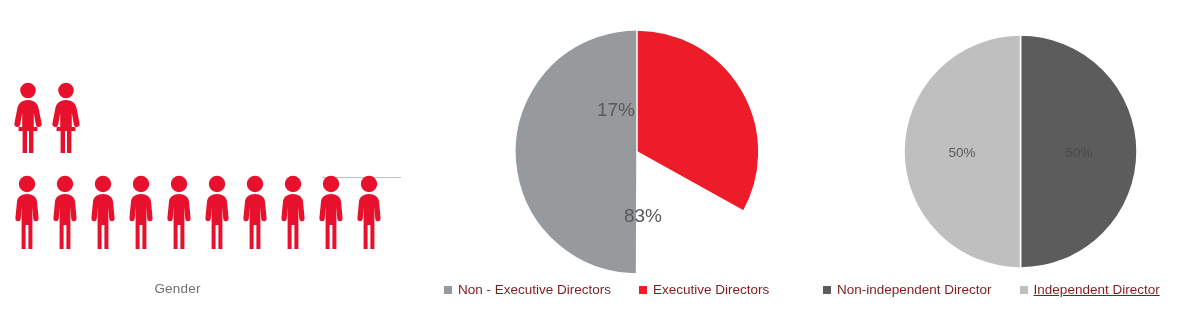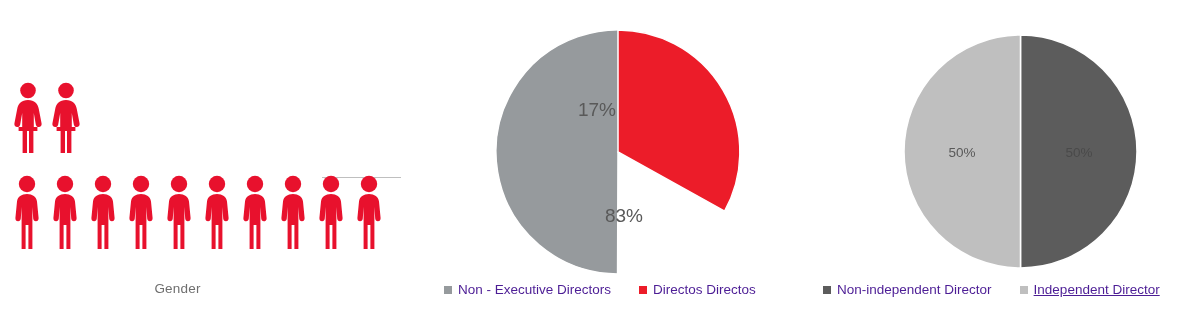--- a/index.html
+++ b/index.html
@@ -54,21 +54,21 @@
     fill: #595959;
   }
   .slice-label.small { font-size: 13.5px; }
   .slice-label.on-dark { fill: #4a4a4a; }
 
   .legend {
     position: absolute;
     display: flex;
     align-items: center;
     font-size: 13.5px;
-    color: #4c1d95;
+    color: #7f1d1d;
     white-space: nowrap;
   }
   .legend-item {
     display: flex;
     align-items: center;
   }
   .legend-key {
     width: 8px;
     height: 8px;
     margin-right: 6px;
@@ -163,39 +163,39 @@
   <div class="person" style="left:354px; top:175px;">
     <svg width="30" height="75" viewBox="0 0 30 75" aria-hidden="true">
       <circle cx="15" cy="9" r="8.2" fill="#E8112D"></circle>
       <path d="M15 19 C9.5 19 5.6 21.8 5.0 26.5 L3.4 43 C3.2 45 4.4 46.3 6.1 46.3 C7.7 46.3 8.7 45.2 8.8 43.6 L9.6 32 L9.6 74 L13.6 74 L13.6 50 L16.4 50 L16.4 74 L20.4 74 L20.4 32 L21.2 43.6 C21.3 45.2 22.3 46.3 23.9 46.3 C25.6 46.3 26.8 45 26.6 43 L25.0 26.5 C24.4 21.8 20.5 19 15 19 Z" fill="#E8112D"></path>
     </svg>
   </div>
 
   <div class="axis-label">Gender</div>
 </div>
 
-<div class="pie-wrap" id="pie-directors" style="left:496px; top:30px;text-align:right;">
+<div class="pie-wrap" id="pie-directors" style="left:515px; top:30px;text-align:right;">
   <svg width="244" height="244" viewBox="0 0 244 244">
 
     <path d="M 122 122 L 228.6 181.1 A 122 122 0 1 1 122 0 Z" transform="rotate(61.2 122 122)" fill="#969A9D" stroke="#ffffff" stroke-width="1.5"></path>
 
     <path d="M 122 122 L 122 0 A 122 122 0 0 1 228.6 181.1 Z" transform="rotate(0 122 122)" fill="#EC1C29" stroke="#ffffff" stroke-width="1.5"></path>
     <text class="slice-label" x="101" y="86" text-anchor="middle">17%</text>
     <text class="slice-label" x="128" y="192" text-anchor="middle">83%</text>
   </svg>
 </div>
 
 <div class="legend" id="legend-pie1">
   <span class="legend-item">
     <span class="legend-key" style="background:#969A9D"></span>
     <span class="legend-text">Non - Executive Directors</span>
   </span>
   <span class="legend-item">
     <span class="legend-key" style="background:#EC1C29"></span>
-    <span class="legend-text">Directos Directos</span>
+    <span class="legend-text">Executive Directors</span>
   </span>
 </div>
 
 <div class="pie-wrap" id="pie-independence" style="left:904px; top:35px;">
   <svg width="233" height="233" viewBox="0 0 233 233">
 
     <path d="M 116.5 116.5 L 116.5 0 A 116.5 116.5 0 0 1 116.5 233 Z" fill="#5C5C5C" stroke="#ffffff" stroke-width="1.5"></path>
 
     <path d="M 116.5 116.5 L 116.5 233 A 116.5 116.5 0 0 1 116.5 0 Z" fill="#BFBFBF" stroke="#ffffff" stroke-width="1.5"></path>
     <text class="slice-label small" x="58" y="122" text-anchor="middle">50%</text>

